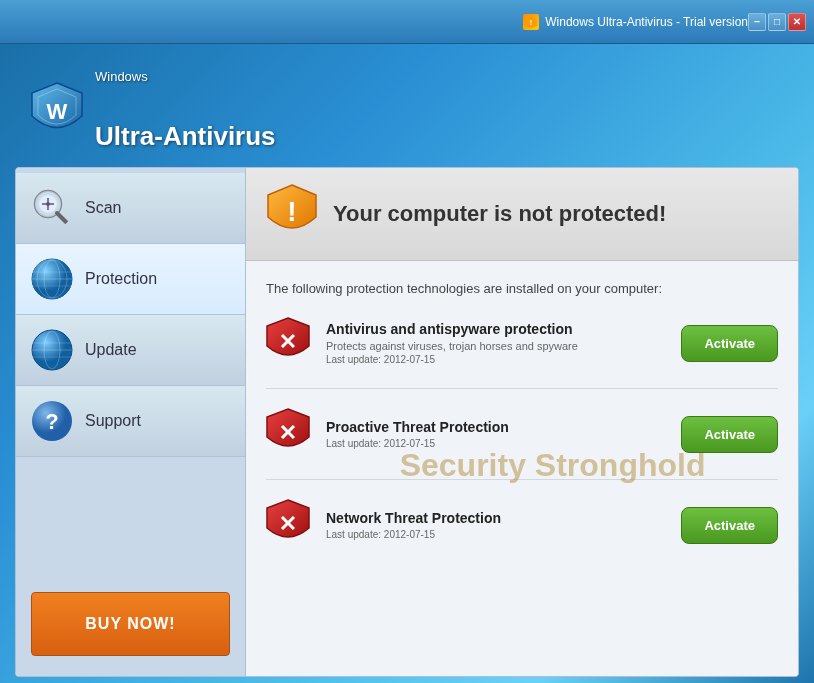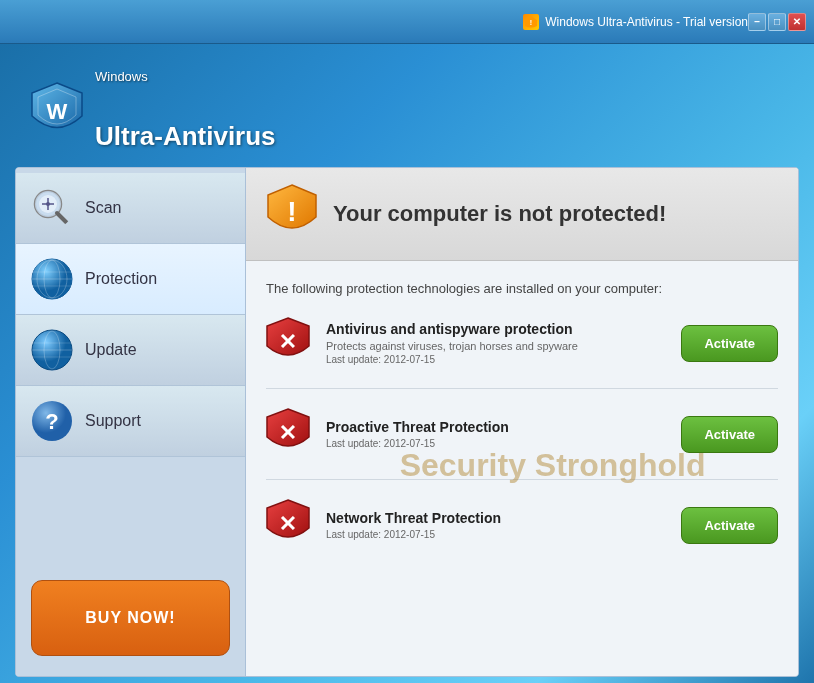--- a/index.html
+++ b/index.html
@@ -144,24 +144,24 @@
       color: #334;
       font-weight: 500;
     }
 
     .buy-btn-area {
       margin-top: auto;
       padding: 15px;
     }
     .buy-btn {
       width: 100%;
-      padding: 28px;
+      padding: 22px;
       background: linear-gradient(to bottom, #f08020, #d86010);
       border: 1px solid #b05010;
-      border-radius: 11px;
+      border-radius: 4px;
       color: white;
       font-size: 16px;
       font-weight: bold;
       cursor: pointer;
       text-align: center;
       text-transform: uppercase;
       letter-spacing: 1px;
     }
 
     

